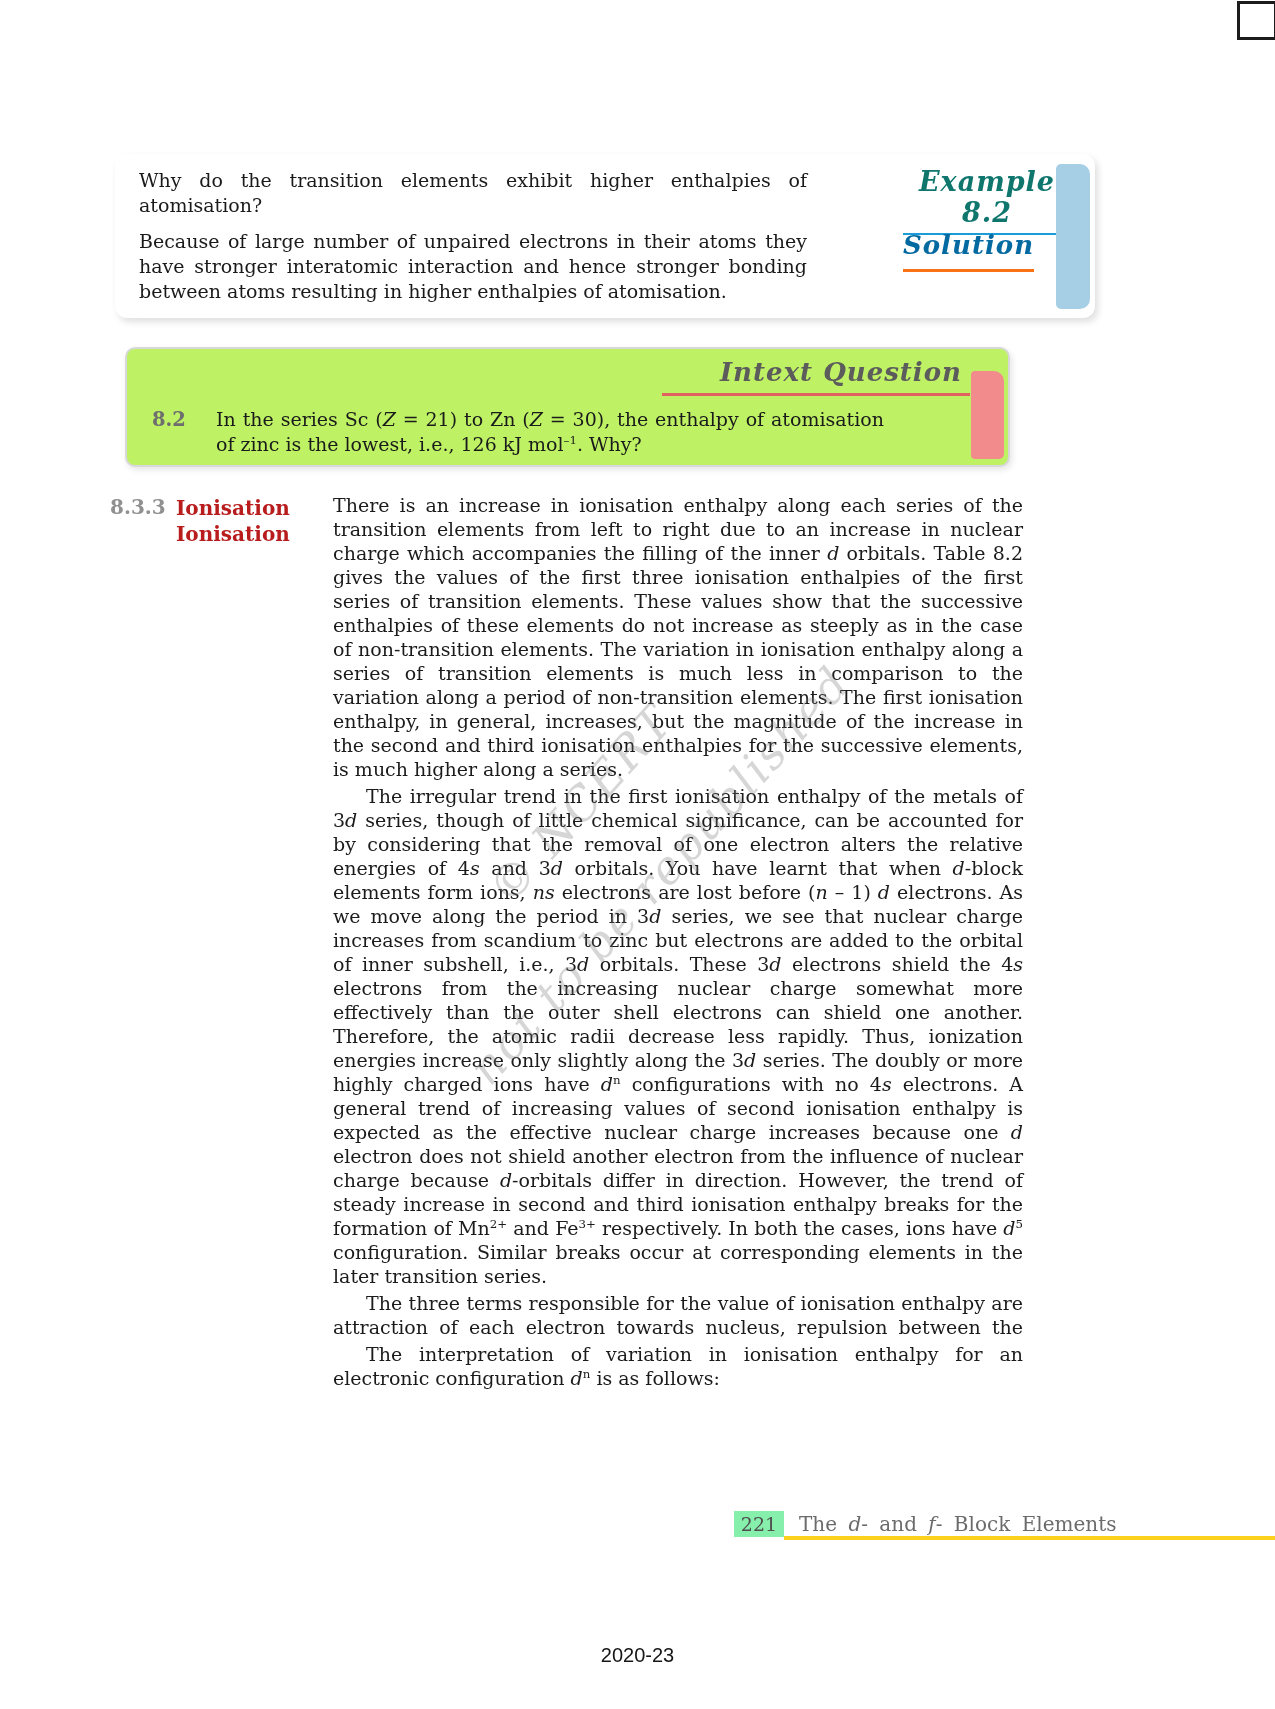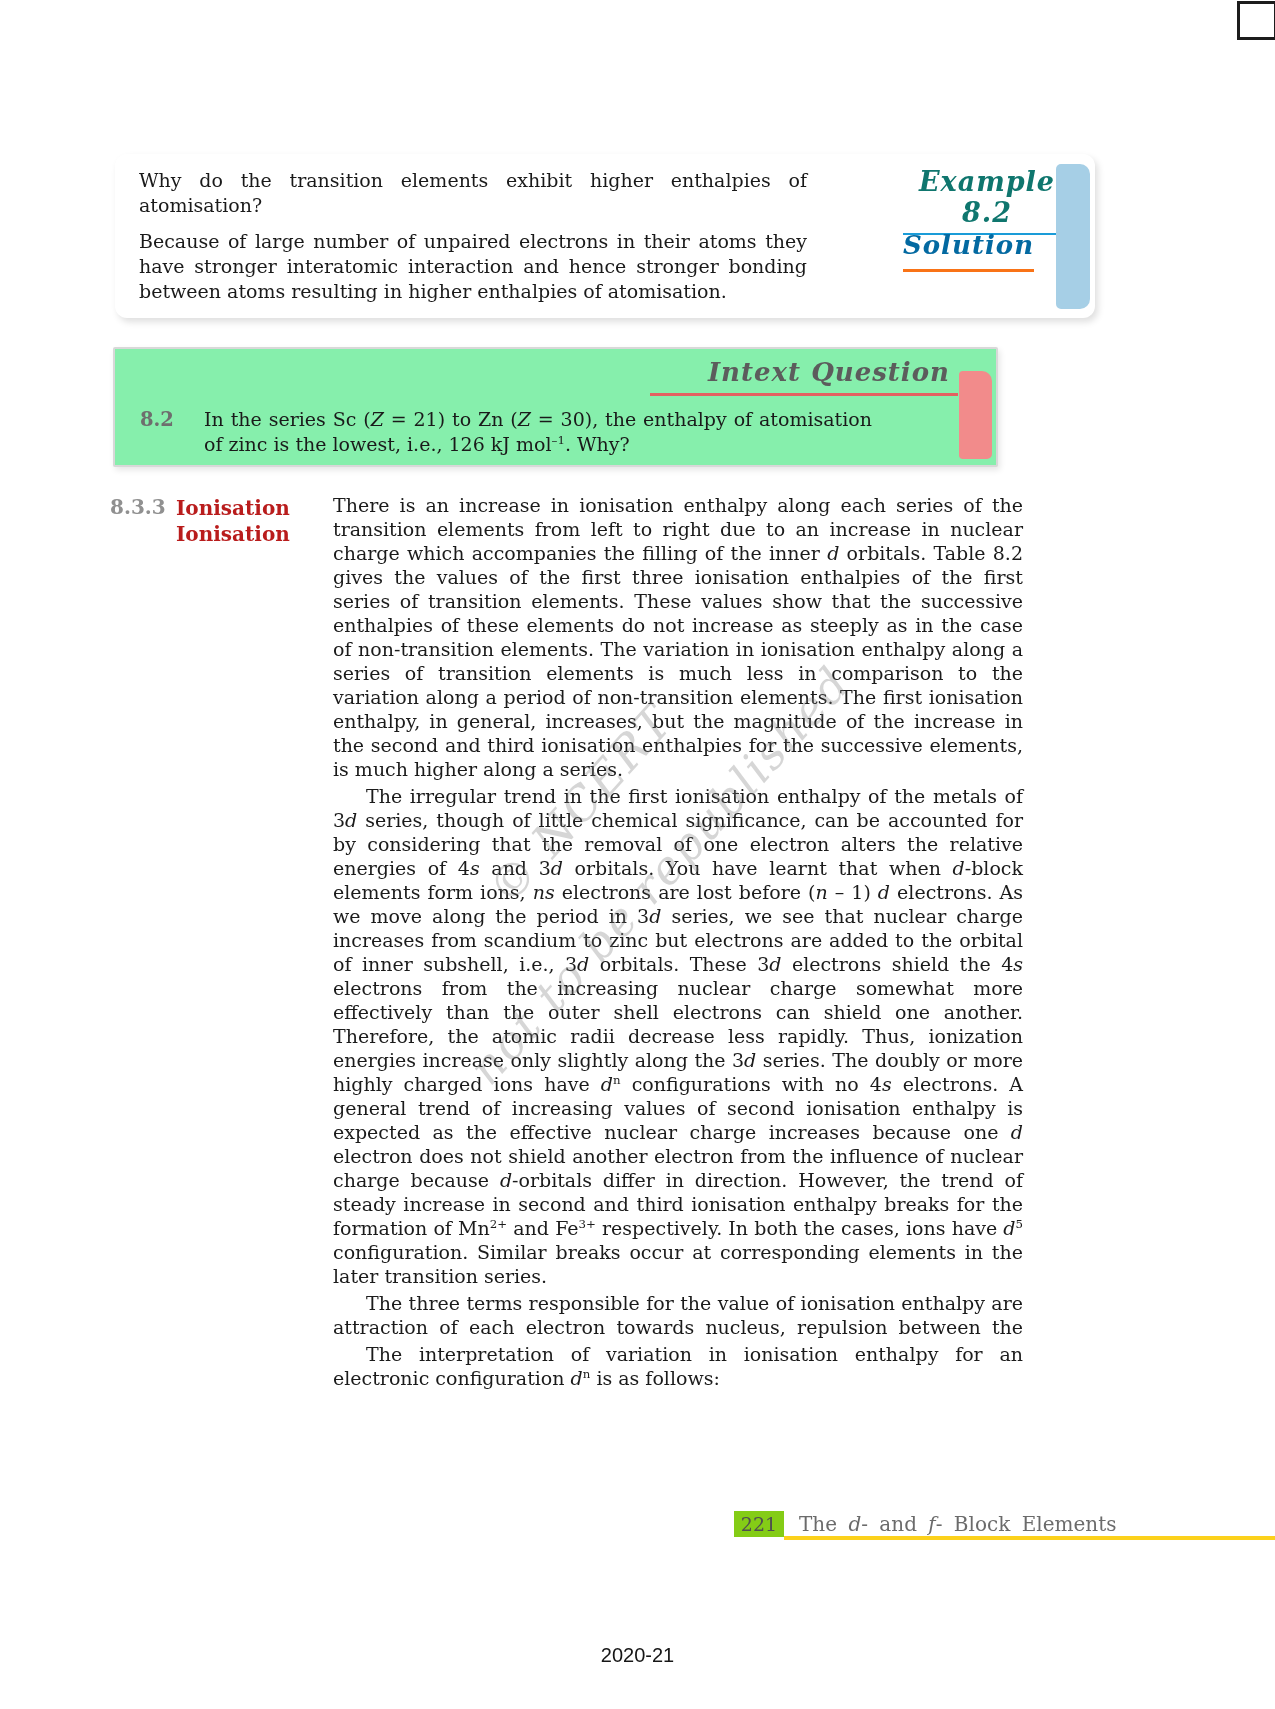--- a/index.html
+++ b/index.html
@@ -17,22 +17,22 @@
   #example-box .ex-text p+p{margin-top:11px;}
   .script-label{font-style:italic;font-weight:bold;letter-spacing:1px;}
   #example-label{position:absolute;left:788px;top:12px;width:168px;text-align:center;
     color:#0f766e;font-size:27px;border-bottom:2px solid #1a9cd8;padding-bottom:5px;}
   #solution-label{position:absolute;left:788px;top:76px;color:#0369a1;font-size:26px;
     border-bottom:3px solid #f97316;padding-bottom:9px;}
   #example-bar{position:absolute;right:5px;top:10px;bottom:9px;width:34px;background:#a6cfe6;
     border-radius:5px 10px 10px 5px;}
 
   
-  #intext-box{position:absolute;left:113px;top:347px;width:881px;height:116px;background:#86efac;
-    border:2px solid #d8d8d8;border-radius:2px;box-shadow:2px 3px 6px rgba(0,0,0,0.10);}
+  #intext-box{position:absolute;left:125px;top:347px;width:881px;height:116px;background:#bef264;
+    border:2px solid #d8d8d8;border-radius:10px;box-shadow:2px 3px 6px rgba(0,0,0,0.10);}
   #intext-label{position:absolute;right:38px;top:8px;width:300px;text-align:right;padding-right:8px;
     color:#5c5c5c;font-size:26px;border-bottom:3px solid #e36060;padding-bottom:6px;}
   #intext-bar{position:absolute;right:4px;top:22px;bottom:6px;width:33px;background:#f28b8b;
     border-radius:4px 10px 5px 4px;}
   #intext-question{position:absolute;left:25px;top:58px;display:flex;gap:20px;}
   #intext-qnum{width:44px;flex:0 0 44px;font-weight:bold;color:#6e6e6e;font-size:19.5px;line-height:25px;}
   #intext-qtext{width:668px;font-size:19px;line-height:25px;text-align:justify;}
 
   
   #sec-num{position:absolute;left:110px;top:495px;font-weight:bold;font-size:20px;color:#909090;}
@@ -48,21 +48,21 @@
   sup{font-size:0.62em;line-height:0;}
 
   
   #watermark{position:absolute;left:360px;top:600px;width:520px;height:480px;
     display:flex;flex-direction:column;align-items:center;justify-content:center;
     transform:rotate(-48deg);color:rgba(120,120,120,0.30);font-style:italic;
     font-size:46px;letter-spacing:2px;pointer-events:none;white-space:nowrap;}
   #watermark .wm2{margin-top:52px;}
 
   
-  #footer-pagenum{position:absolute;left:734px;top:1511px;width:50px;height:26px;background:#84cc16;
+  #footer-pagenum{position:absolute;left:734px;top:1511px;width:50px;height:26px;background:#86efac;
     color:#4f4f4f;font-size:19px;text-align:center;line-height:26px;}
   #footer-title{position:absolute;left:799px;top:1512px;color:#6b6b6b;font-size:20px;word-spacing:5px;}
   #footer-rule{position:absolute;left:784px;top:1536px;width:491px;height:4px;background:#fcd11b;}
   #year-mark{position:absolute;left:0;right:0;top:1644px;text-align:center;
     font-family:"Liberation Sans",sans-serif;font-size:20px;color:#161616;}
 </style>
 </head>
 <body>
 
 <div id="page">
@@ -102,15 +102,15 @@
   </div>
 
   <div id="watermark">
     <span class="wm1">© NCERT</span>
     <span class="wm2">not to be republished</span>
   </div>
 
   <div id="footer-pagenum">221</div>
   <div id="footer-title">The <i>d</i>- and <i>f</i>- Block Elements</div>
   <div id="footer-rule"></div>
-  <div id="year-mark">2020-21</div>
+  <div id="year-mark">2020-23</div>
 
 </div>
 
 </body></html>

